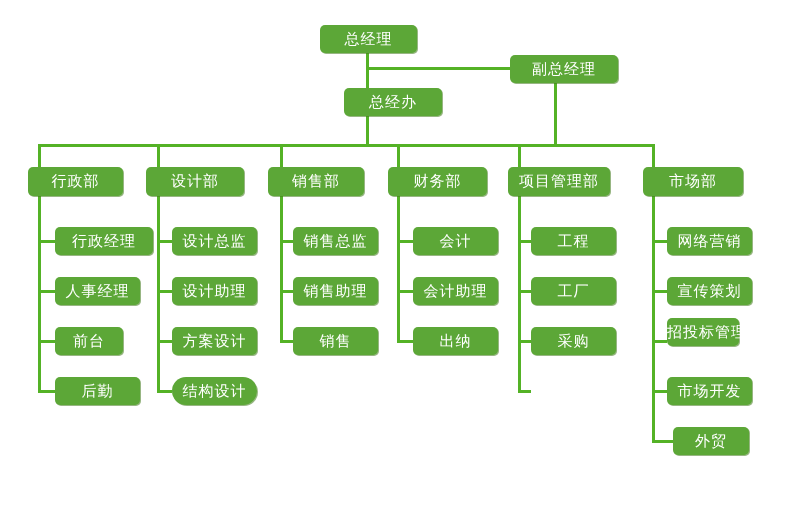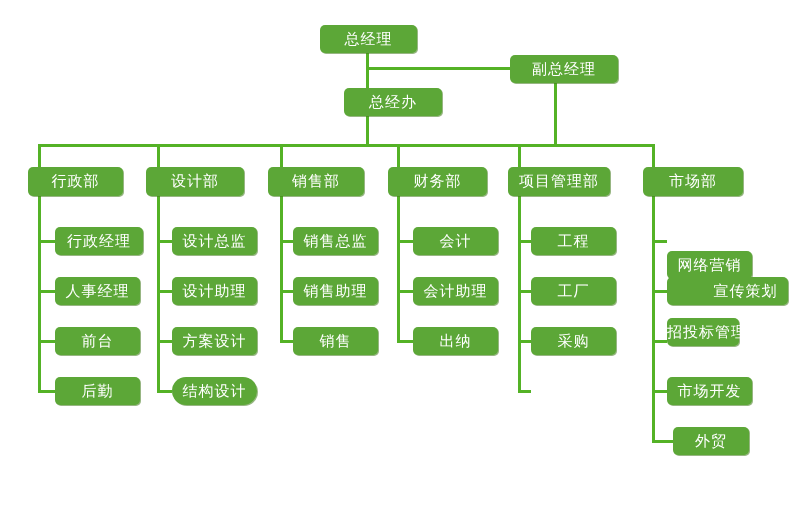--- a/index.html
+++ b/index.html
@@ -89,41 +89,41 @@
   <div class="node" style="left:510px;top:55px;width:108px;">副总经理</div>
   <div class="node" style="left:320px;top:88px;width:98px;margin-left:24px;">总经办</div>
 
   <div class="node dept" style="left:28px;top:167px;width:95px;">行政部</div>
   <div class="node dept" style="left:146px;top:167px;width:98px;">设计部</div>
   <div class="node dept" style="left:268px;top:167px;width:96px;">销售部</div>
   <div class="node dept" style="left:388px;top:167px;width:99px;">财务部</div>
   <div class="node dept" style="left:508px;top:167px;width:102px;">项目管理部</div>
   <div class="node dept" style="left:643px;top:167px;width:100px;">市场部</div>
 
-  <div class="node" style="left:55px;top:227px;width:88px;">行政经理</div>
+  <div class="node" style="left:55px;top:227px;width:98px;">行政经理</div>
   <div class="node" style="left:55px;top:277px;width:85px;">人事经理</div>
-  <div class="node" style="left:55px;top:327px;width:85px;">前台</div>
+  <div class="node" style="left:55px;top:327px;width:68px;">前台</div>
   <div class="node" style="left:55px;top:377px;width:85px;">后勤</div>
 
   <div class="node" style="left:172px;top:227px;width:85px;">设计总监</div>
   <div class="node" style="left:172px;top:277px;width:85px;">设计助理</div>
   <div class="node" style="left:172px;top:327px;width:85px;">方案设计</div>
   <div class="node" style="left:172px;top:377px;width:85px;border-radius:14px;">结构设计</div>
 
   <div class="node" style="left:293px;top:227px;width:85px;">销售总监</div>
   <div class="node" style="left:293px;top:277px;width:85px;">销售助理</div>
   <div class="node" style="left:293px;top:327px;width:85px;">销售</div>
 
   <div class="node" style="left:413px;top:227px;width:85px;text-align:center;">会计</div>
   <div class="node" style="left:413px;top:277px;width:85px;">会计助理</div>
   <div class="node" style="left:413px;top:327px;width:85px;">出纳</div>
 
   <div class="node" style="left:531px;top:227px;width:85px;">工程</div>
   <div class="node" style="left:531px;top:277px;width:85px;">工厂</div>
   <div class="node" style="left:531px;top:327px;width:85px;">采购</div>
 
-  <div class="node" style="left:667px;top:227px;width:85px;margin-top:24px;">网络营销</div>
-  <div class="node" style="left:667px;top:277px;width:85px;padding-left:36px;">宣传策划</div>
+  <div class="node" style="left:667px;top:227px;width:85px;">网络营销</div>
+  <div class="node" style="left:667px;top:277px;width:85px;">宣传策划</div>
   <div class="node" style="left:667px;top:318px;width:72px;">招投标管理</div>
   <div class="node" style="left:667px;top:377px;width:85px;">市场开发</div>
   <div class="node" style="left:673px;top:427px;width:76px;">外贸</div>
 
 </div>
 
 </body></html>

